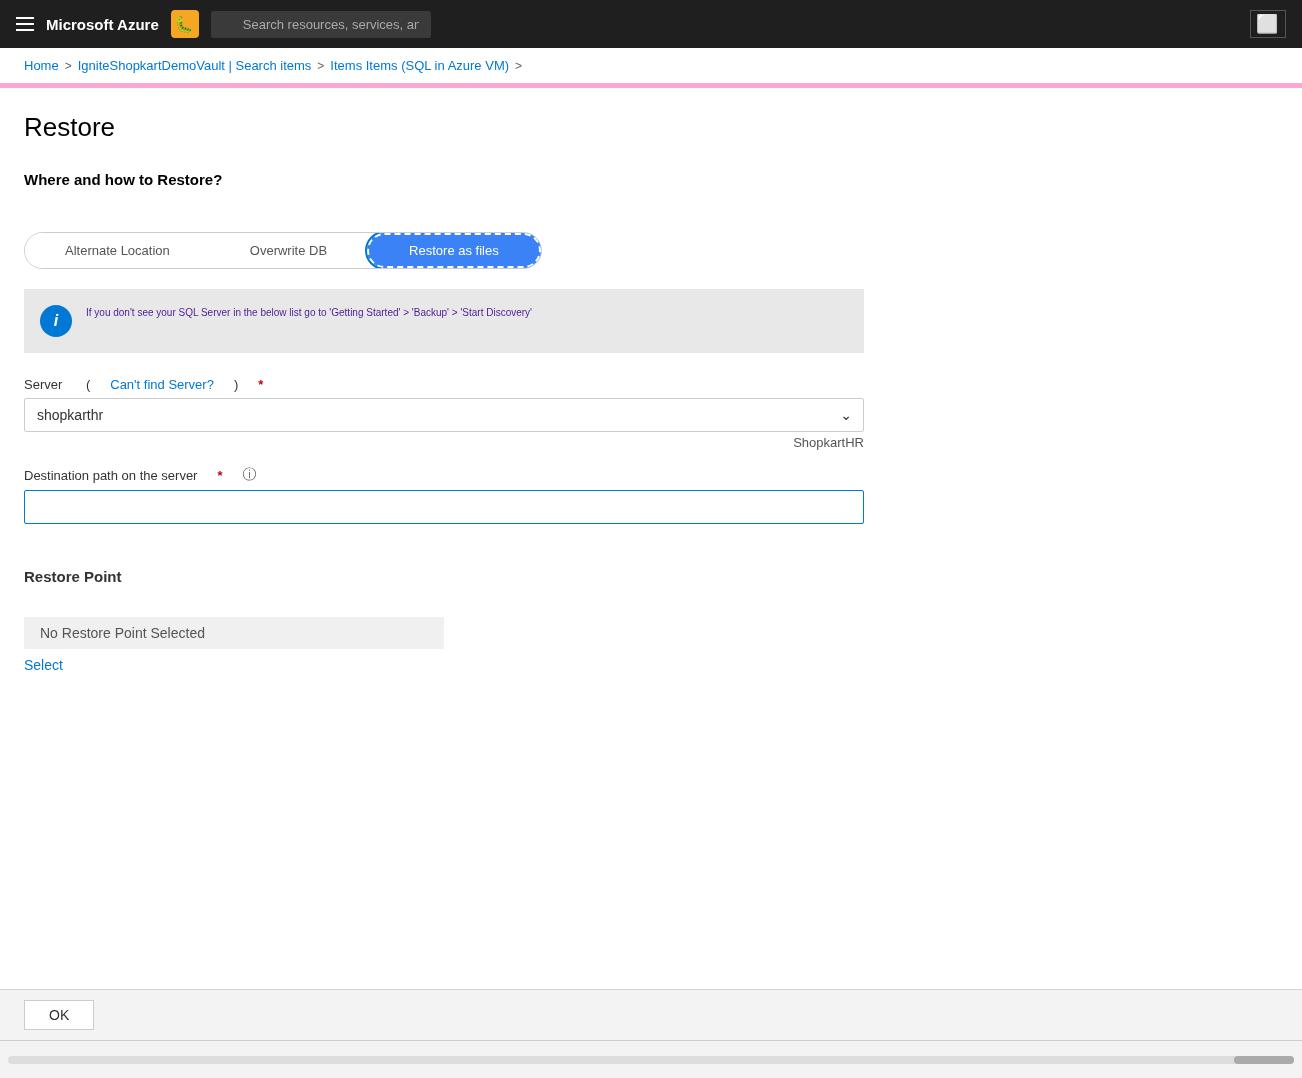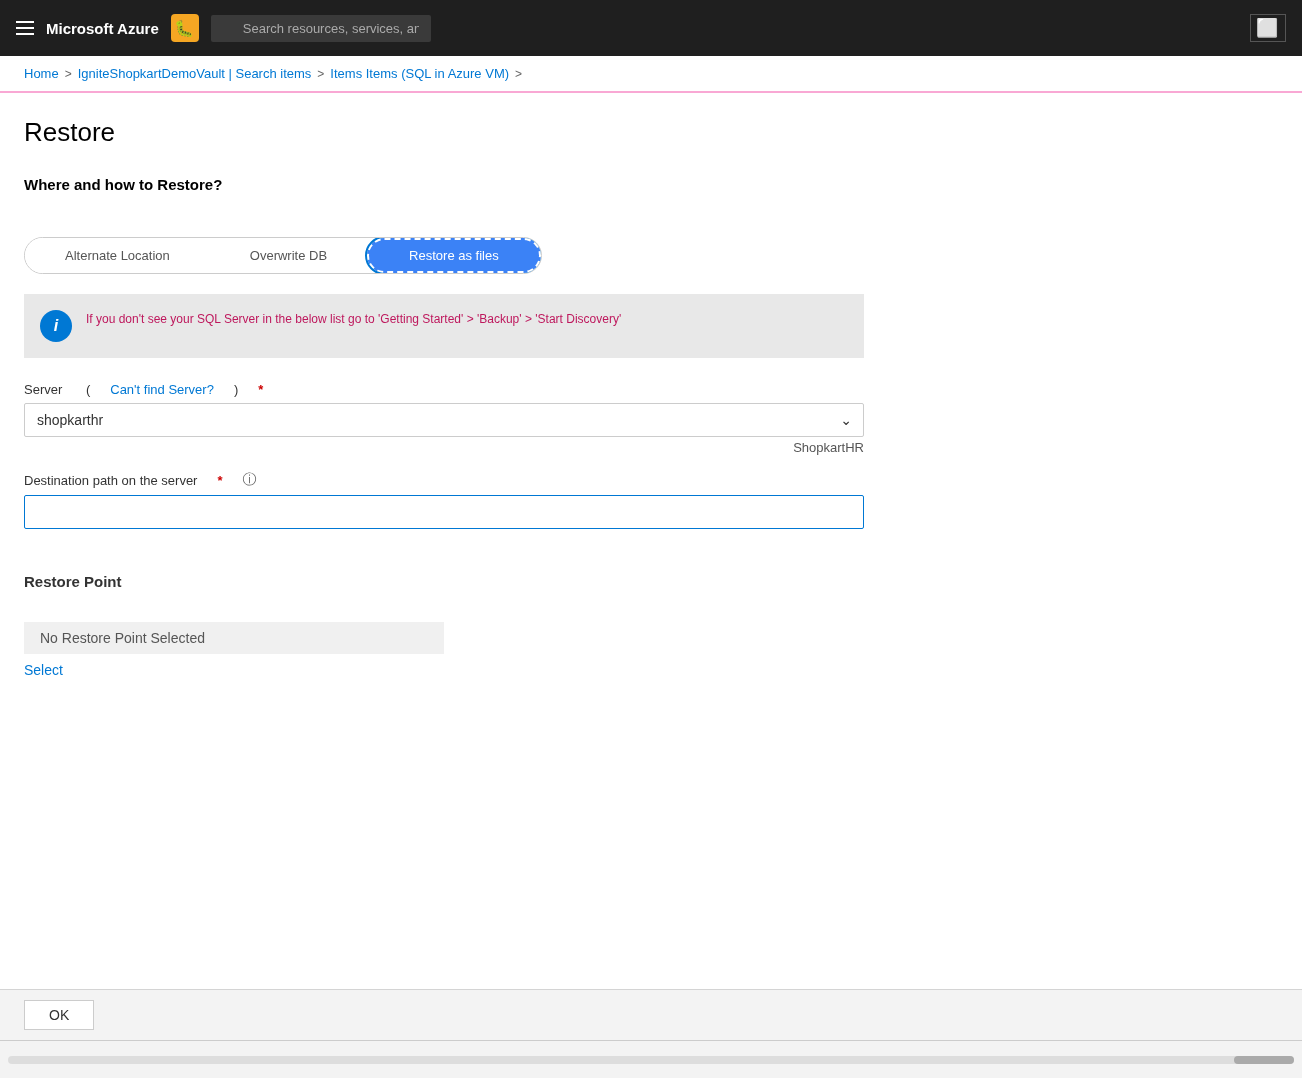--- a/index.html
+++ b/index.html
@@ -4,21 +4,21 @@
   <style>
     * { box-sizing: border-box; margin: 0; padding: 0; }
     body { font-family: 'Segoe UI', Arial, sans-serif; font-size: 14px; background: #f3f3f3; color: #333; }
 
     
     .topbar {
       background: #1f1f1f;
       display: flex;
       align-items: center;
       padding: 0 16px;
-      height: 56px;
+      height: 48px;
       gap: 12px;
     }
     .topbar-hamburger {
       color: #fff;
       font-size: 18px;
       cursor: pointer;
       display: flex;
       flex-direction: column;
       gap: 4px;
     }
@@ -77,21 +77,21 @@
       cursor: pointer;
       border: 1px solid #555;
       padding: 2px 6px;
     }
 
     
     .breadcrumb {
       padding: 10px 24px;
       font-size: 13px;
       background: #fff;
-      border-bottom: 2px solid #f9a8d4;
+      border-bottom: 5px solid #f9a8d4;
       display: flex;
       align-items: center;
       gap: 6px;
       flex-wrap: wrap;
     }
     .breadcrumb a {
       color: #0078d4;
       text-decoration: none;
       cursor: pointer;
     }
@@ -164,22 +164,22 @@
       height: 32px;
       min-width: 32px;
       display: flex;
       align-items: center;
       justify-content: center;
       font-weight: 700;
       font-size: 16px;
       font-style: italic;
     }
     .info-text {
-      font-size: 12px;
-      color: #be185d;
+      font-size: 10px;
+      color: #4c1d95;
       line-height: 1.5;
       text-align: center;
     }
 
     
     .form-group {
       margin-bottom: 16px;
       max-width: 840px;
     }
     .form-label {

